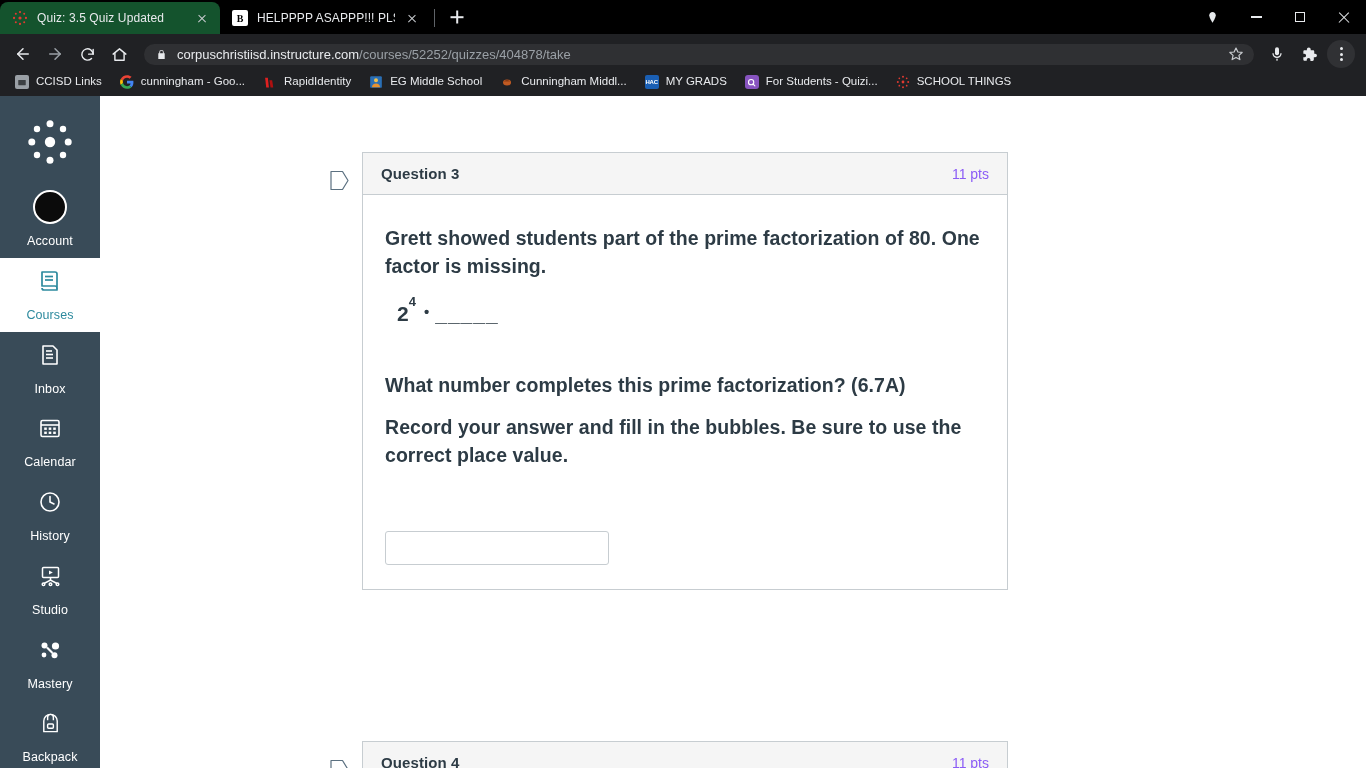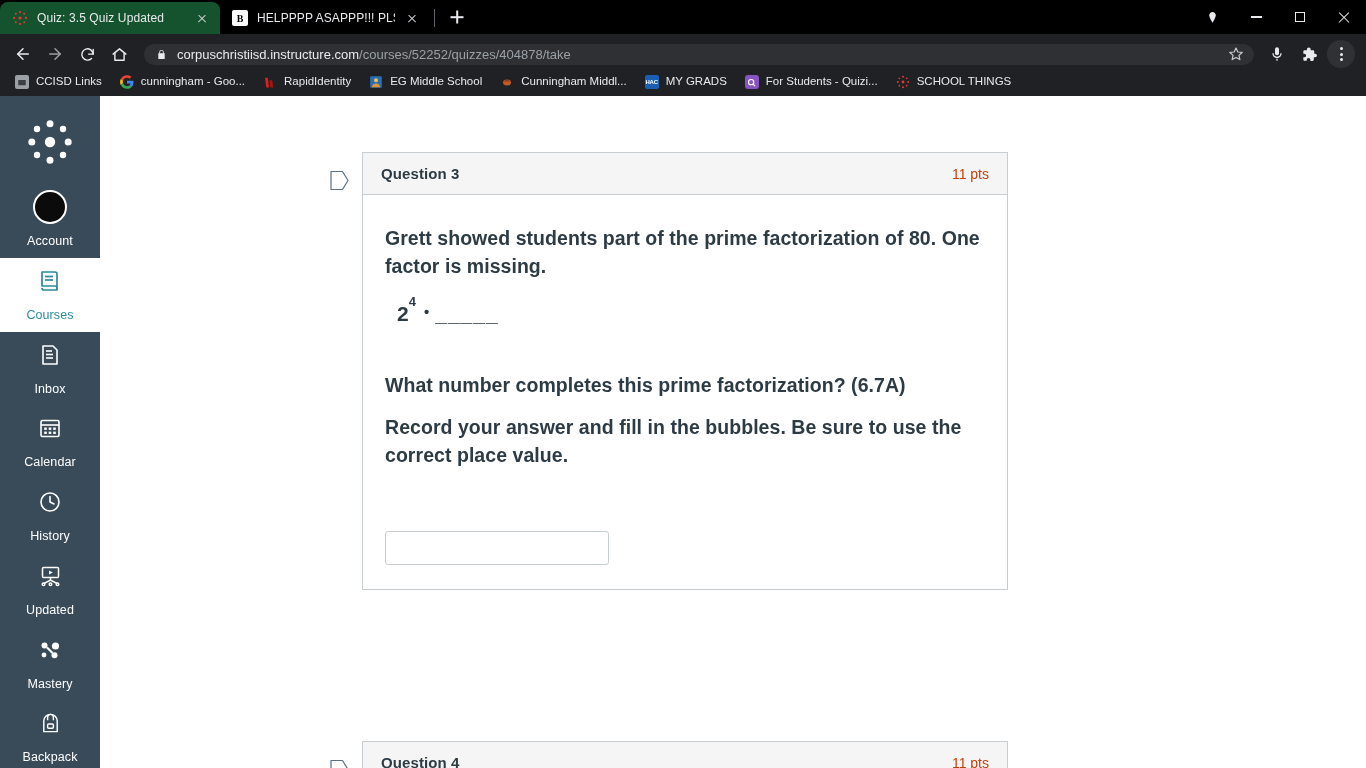--- a/index.html
+++ b/index.html
@@ -126,21 +126,21 @@
   .flagbox { position:absolute; left:-32px; top:18px; width:19px; height:21px; }
   .flagbox svg { display:block; }
 
   .qbox { border:1px solid #c7cdd1; background:#ffffff; }
   .qhead {
     background:#f5f5f5; border-bottom:1px solid #c7cdd1;
     height:42px; display:flex; align-items:center; justify-content:space-between;
     padding:0 18px;
   }
   .qname { font-size:15px; font-weight:bold; color:#2D3B45; letter-spacing:.1px; }
-  .qpts  { font-size:14px; color:#c2410c; }
+  .qpts  { font-size:14px; color:#8b5cf6; }
   .qbody { padding:30px 22px 24px 22px; }
 
   .qtext {
     font-size:19.5px; font-weight:bold; color:#2D3B45; line-height:1.42;
     margin-bottom:22px; letter-spacing:.05px;
   }
   .expr {
     font-size:21px; font-weight:bold; color:#2D3B45; padding-left:12px;
     margin-bottom:46px; display:flex; align-items:flex-start;
   }
@@ -447,21 +447,21 @@
         <svg width="25" height="24" viewBox="0 0 24 24" fill="none" stroke="#fff" stroke-width="1.5">
           <rect x="4" y="3.5" width="16" height="10" rx="1"></rect>
           <polygon points="10.5,6.5 10.5,10.5 14.3,8.5" fill="#fff" stroke="none"></polygon>
           <line x1="12" y1="13.5" x2="12" y2="16"></line>
           <path d="M5.5 19.5 12 16l6.5 3.5"></path>
           <circle cx="5" cy="20.3" r="1.3"></circle>
             <circle cx="12" cy="20.3" r="1.3"></circle>
             <circle cx="19" cy="20.3" r="1.3"></circle>
         </svg>
       </span>
-      <span class="gn-label">Updated</span>
+      <span class="gn-label">Studio</span>
     </div>
 
     <div class="gn-item">
       <span class="gn-ico">
         <svg width="24" height="24" viewBox="0 0 24 24" fill="#fff">
           <circle cx="6.5" cy="7.5" r="3"></circle>
             <circle cx="17.5" cy="8" r="3.6"></circle>
           <circle cx="6" cy="17" r="2.4"></circle>
             <circle cx="16.5" cy="17.2" r="3"></circle>
           <path d="M9 9.5 14.5 15" stroke="#fff" stroke-width="2.1"></path>

